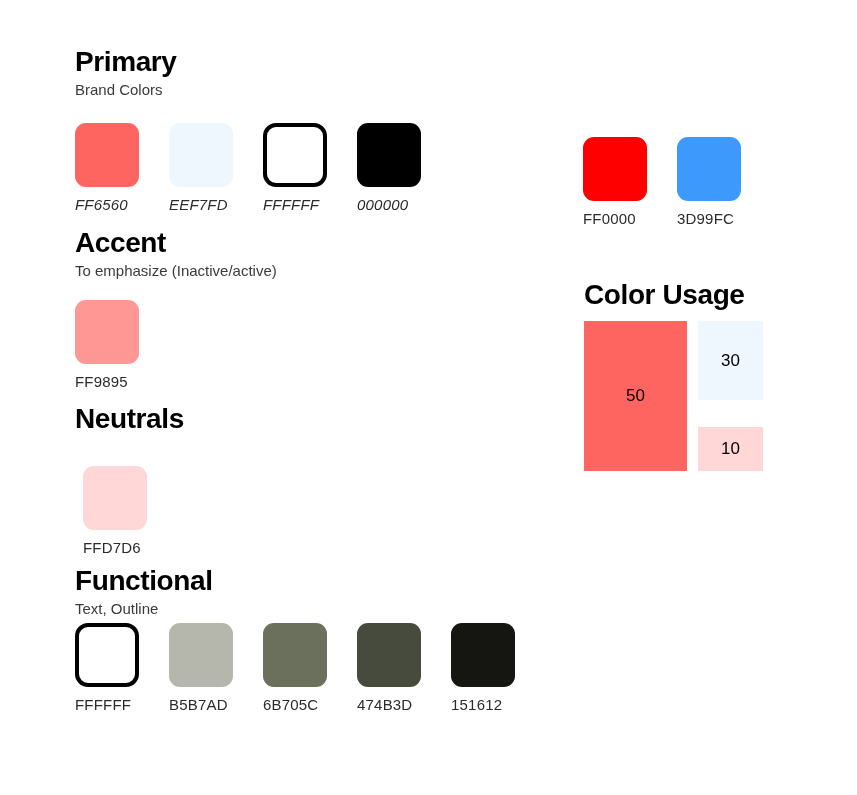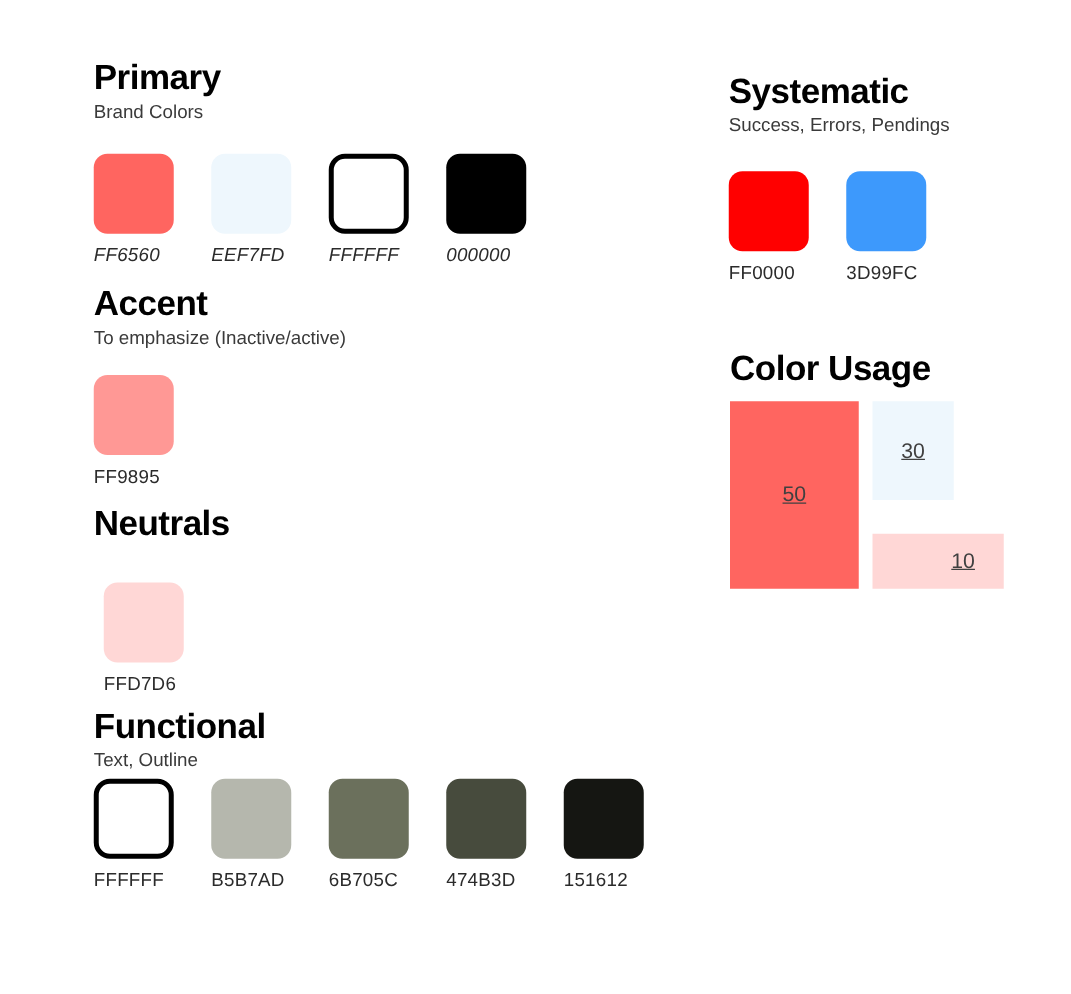--- a/index.html
+++ b/index.html
@@ -109,23 +109,22 @@
   }
   .usage-block {
     position: absolute;
     display: flex;
     align-items: center;
     justify-content: center;
   }
   .usage-label {
     font-family: "Liberation Sans", sans-serif;
     font-size: 17px;
-    color: #404040;
+    color: #000000;
     line-height: 18px;
-    text-decoration: underline;
   }
   #usage-60 { left: 0px;   top: 0px;  width: 103px; height: 150px; }
   #usage-30 { left: 114px; top: 0px;  width: 65px;  height: 79px;  }
   #usage-10 { left: 114px; top: 106px; width: 65px; height: 44px;  }
 </style>
 </head>
 <body>
 
 <div class="canvas">
 
@@ -197,24 +196,20 @@
     <div class="swatch-cell">
       <div class="swatch-chip" style="background:#474B3D;"></div>
       <div class="swatch-hex">474B3D</div>
     </div>
     <div class="swatch-cell">
       <div class="swatch-chip" style="background:#151612;"></div>
       <div class="swatch-hex">151612</div>
     </div>
   </div>
 
-  <div class="section" id="sec-systematic">
-    <h2 class="section-title">Systematic</h2>
-    <p class="section-sub">Success, Errors, Pendings</p>
-  </div>
 
   <div class="swatch-row" id="row-systematic">
     <div class="swatch-cell">
       <div class="swatch-chip" style="background:#FF0000;"></div>
       <div class="swatch-hex">FF0000</div>
     </div>
     <div class="swatch-cell">
       <div class="swatch-chip" style="background:#3D99FC;"></div>
       <div class="swatch-hex">3D99FC</div>
     </div>
@@ -224,18 +219,18 @@
     <h2 class="section-title">Color Usage</h2>
   </div>
 
   <div class="usage-chart">
     <div class="usage-block" id="usage-60" style="background:#FF6560;">
       <span class="usage-label">50</span>
     </div>
     <div class="usage-block" id="usage-30" style="background:#EEF7FD;">
       <span class="usage-label">30</span>
     </div>
-    <div class="usage-block" id="usage-10" style="background:#FFD7D6;padding-left:40px;">
+    <div class="usage-block" id="usage-10" style="background:#FFD7D6;">
       <span class="usage-label">10</span>
     </div>
   </div>
 
 </div>
 
 </body></html>

